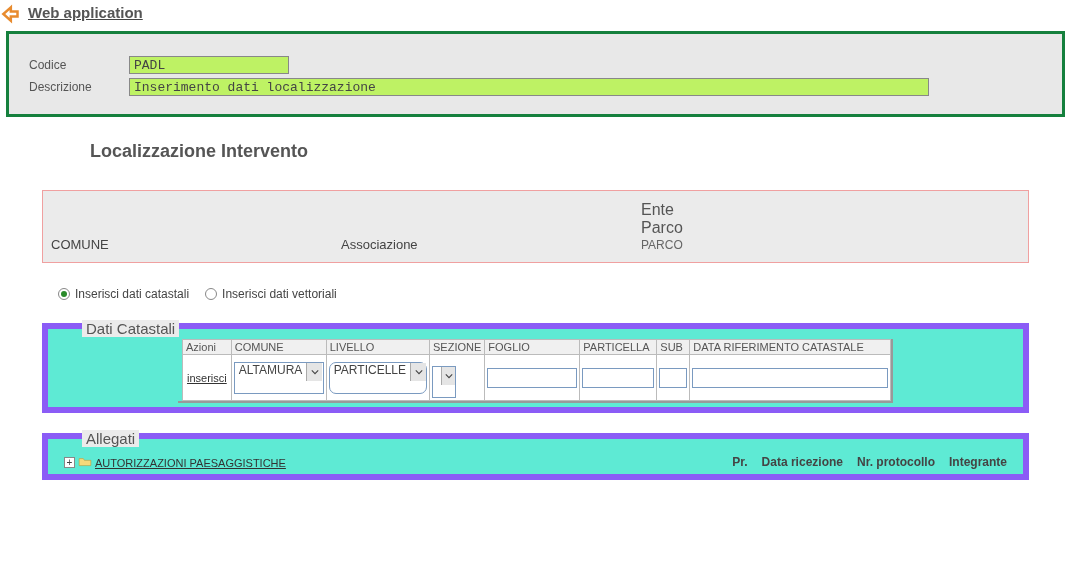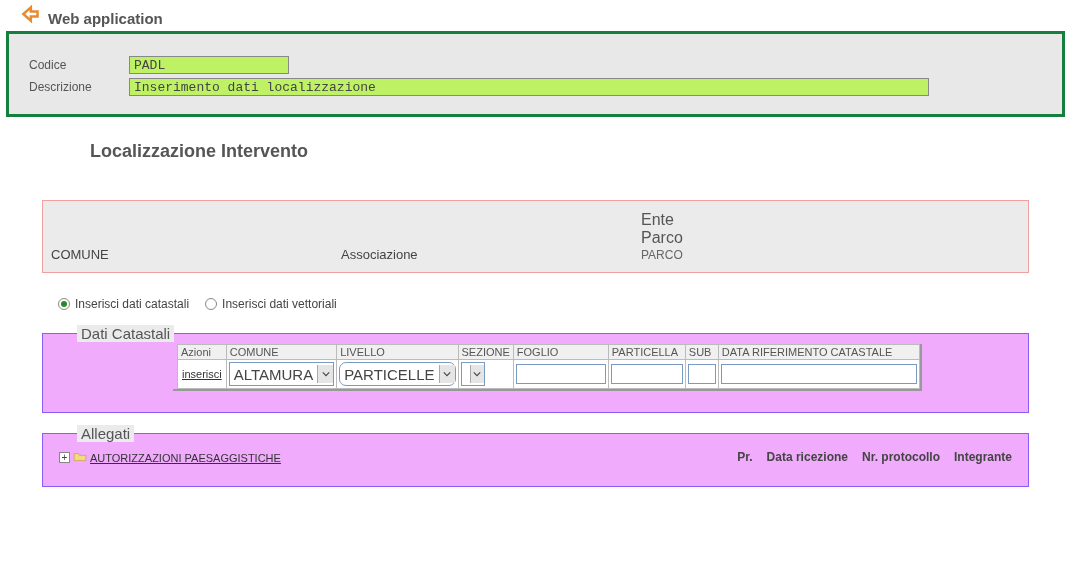--- a/index.html
+++ b/index.html
@@ -1,53 +1,53 @@
 <!DOCTYPE html>
 <html><head>
 <meta charset="utf-8">
 <style>
 * { box-sizing: border-box; margin: 0; padding: 0; }
 body { font-family: Verdana, Arial, sans-serif; font-size: 12px; color: #444; width: 1071px; background: #fff; }
 
-.header-row { display: flex; align-items: flex-end; padding: 4px 20px; }
+.header-row { display: flex; align-items: flex-start; padding: 4px 0; text-decoration: underline; }
 .back-icon { width: 20px; height: 20px; margin-right: 8px; }
 .page-title { font-size: 15px; font-weight: bold; color: #555; }
 
 .grey-panel { background: #e8e8e8; border: 3px solid #15803d; padding: 22px 20px 14px 20px; margin: 0 6px; }
 .form-row { display: flex; align-items: center; margin-bottom: 4px; }
 .form-label { width: 100px; font-size: 12px; color: #555; }
 .input-box { border: 1px solid #888; background: #bef264; padding: 1px 4px; font-family: "Courier New", monospace; font-size: 13px; height: 18px; display: flex; align-items: center; }
 .input-codice { width: 160px; }
 .input-desc { width: 800px; }
 
-.section-title { font-size: 18px; font-weight: bold; color: #555; margin: 24px 0 38px 90px; }
+.section-title { font-size: 18px; font-weight: bold; color: #555; margin: 24px 0 28px 90px; }
 
 .pink-panel { border: 1px solid #f0a0a0; background: #ebebeb; margin: 0 42px 0 42px; padding: 10px 8px 10px 8px; display: flex; }
 .col { font-size: 13px; color: #444; }
 .col-comune { flex: 0 0 290px; display: flex; flex-direction: column; justify-content: flex-end; }
 .col-ente { flex: 0 0 290px; }
 .col-assoc { flex: 0 0 300px; display: flex; flex-direction: column; justify-content: flex-end; }
 .col-ente .big { font-size: 16px; color: #555; line-height: 1.1; }
 .col-ente .small { font-size: 12px; color: #666; margin-top: 2px; }
 
 .radio-row { margin: 24px 0 22px 58px; font-size: 12px; display: flex; align-items: center; }
 .radio-row label { margin-right: 16px; display: inline-flex; align-items: center; }
 .radio-dot { width: 12px; height: 12px; border: 1px solid #888; border-radius: 50%; margin-right: 5px; display: inline-flex; align-items: center; justify-content: center; }
 .radio-dot.checked::after { content: ""; width: 6px; height: 6px; background: #2a8a2a; border-radius: 50%; display: block; }
 
-.fieldset-panel { border: 1px solid #8b5cf6; background: #f0abfc; margin: 0 42px 20px 42px; padding: 0 10px 18px 10px; position: relative; }
+.fieldset-panel { border: 6px solid #8b5cf6; background: #5eead4; margin: 0 42px 20px 42px; padding: 0 10px 1px 10px; position: relative; }
 .fieldset-legend { font-size: 15px; color: #555; background: #ebebeb; padding: 0 4px; position: relative; top: -0.6em; left: 24px; display: inline-block; }
 .fieldset-legend-wrap { height: 10px; }
 
 .cat-table { border: 1px solid #999; background: #fff; border-collapse: collapse; margin-left: 120px; }
 .cat-table th, .cat-table td { border: 1px solid #bbb; font-size: 11px; font-weight: normal; text-align: left; padding: 1px 3px; vertical-align: middle; background: #f3f3f3; }
 .cat-table th { background: #f0f0f0; color: #555; }
 .cat-table td { background: #fff; padding: 2px; }
 .cat-table .link-cell { font-size: 11px; color: #333; text-decoration: underline; cursor: pointer; padding: 0 4px; border-radius: 7px; }
-.select-box { display: inline-flex; align-items: center; border: 1px solid #7a9ac0; background: #fff; height: 24px; font-size: 15px; padding: 0 0 0 4px; }
+.select-box { display: inline-flex; align-items: flex-start; border: 1px solid #7a9ac0; background: #fff; height: 32px; font-size: 12px; padding: 0 0 0 4px; }
 .select-box .arrow { width: 16px; height: 18px; background: #e5e5e5; border-left: 1px solid #aaa; display: flex; align-items: center; justify-content: center; margin-left: 4px; }
 .select-box .arrow svg { width: 8px; height: 6px; }
 .text-input { height: 20px; border: 1px solid #7a9ac0; background: #fff; }
 .w-narrow { width: 24px; }
 .w-comune { min-width: 90px; }
 .w-livello { min-width: 96px; border-radius: 7px; }
 .w-foglio { width: 90px; }
 .w-part { width: 72px; }
 .w-sub { width: 28px; }
 .w-data { width: 196px; }

